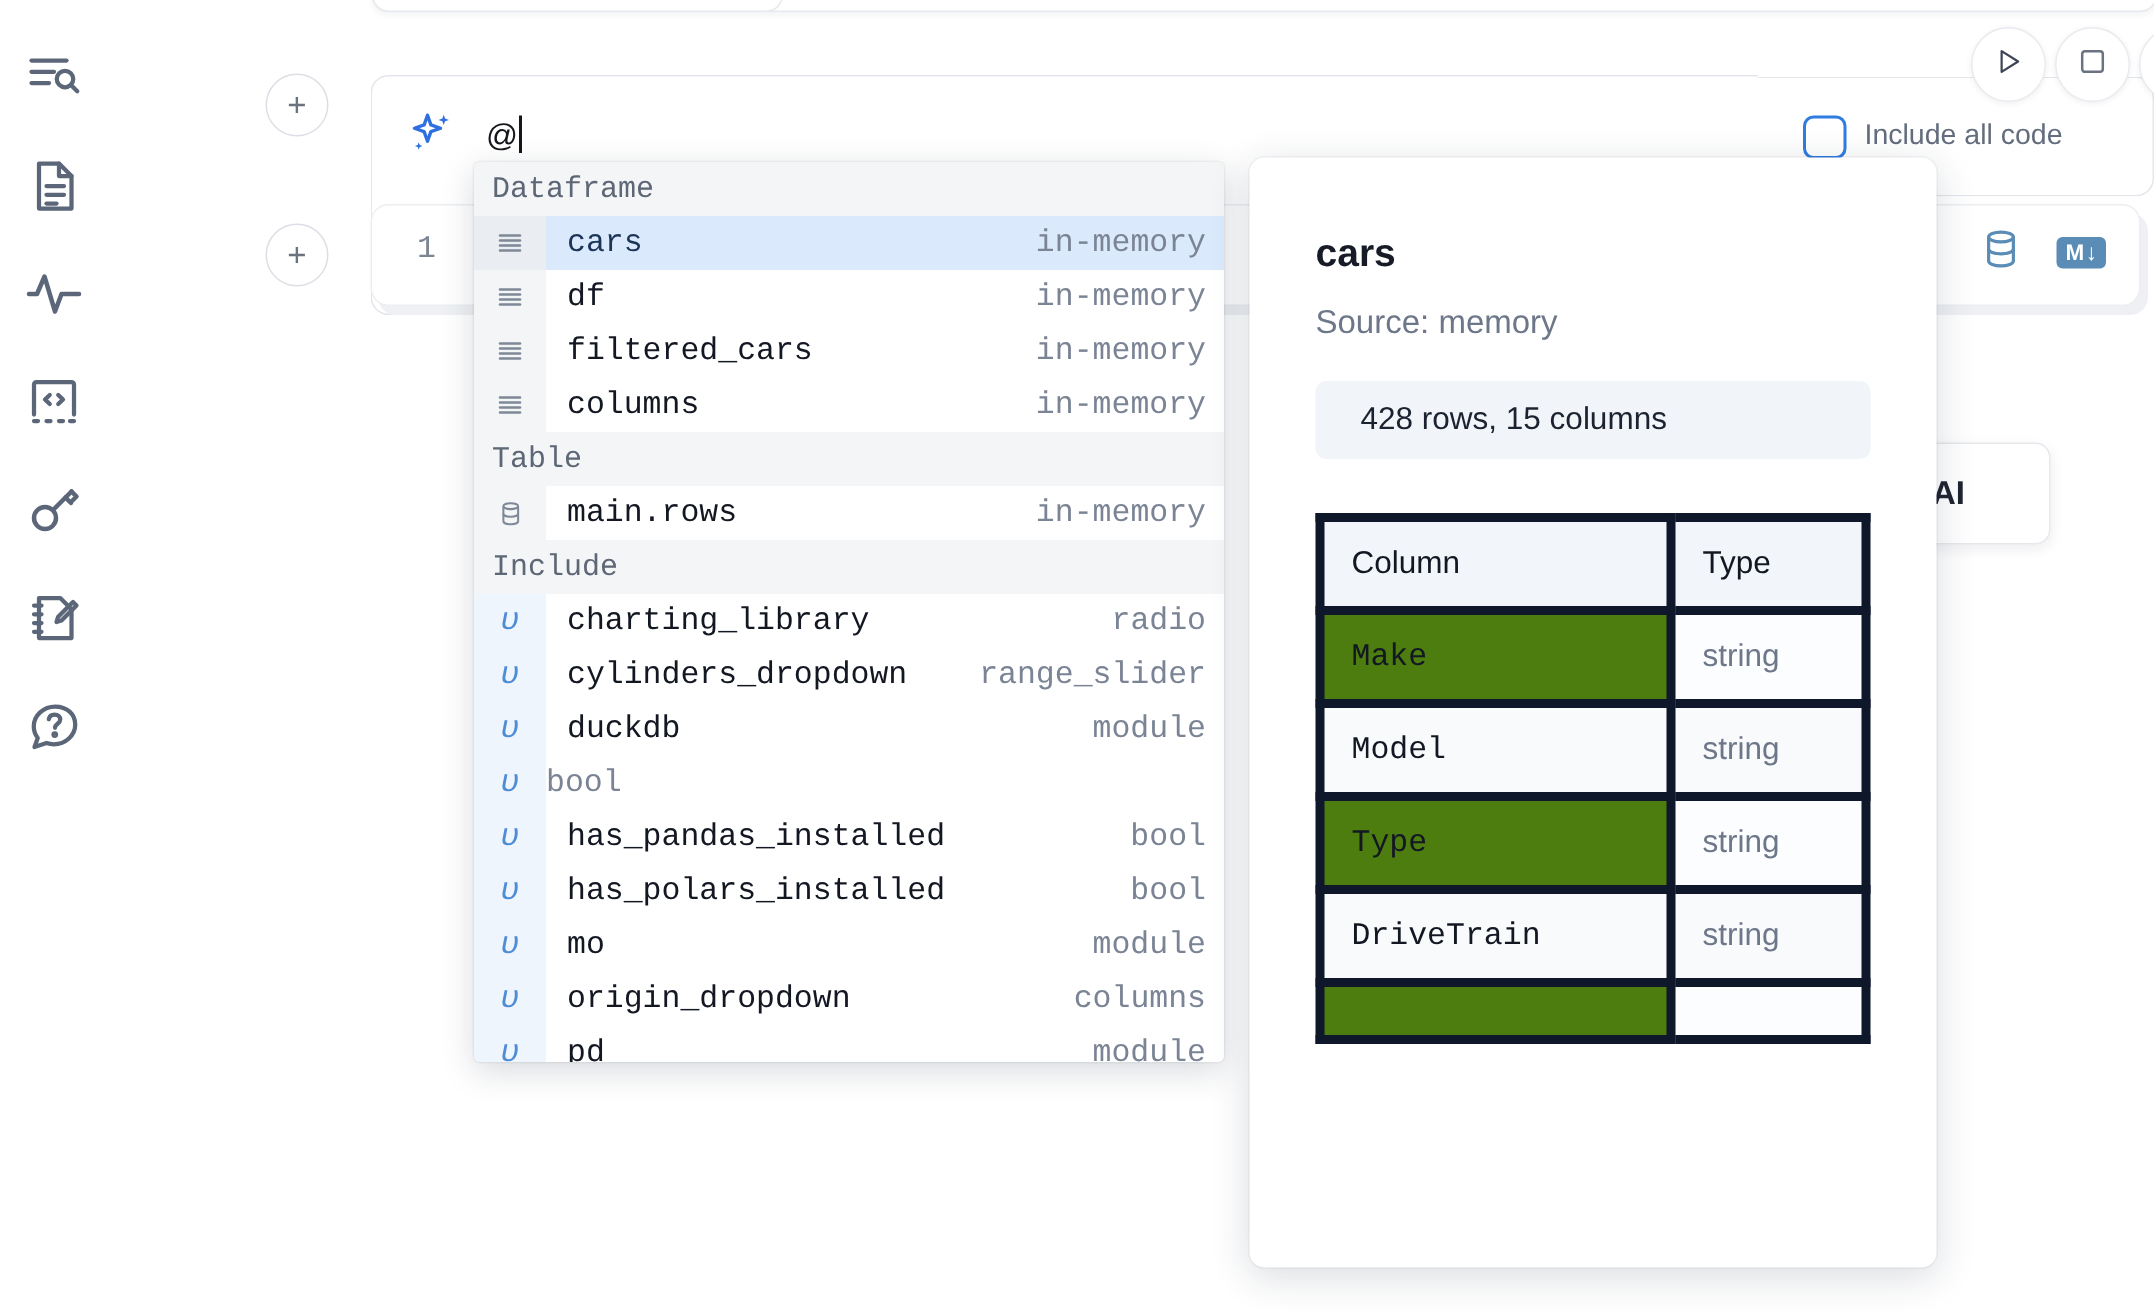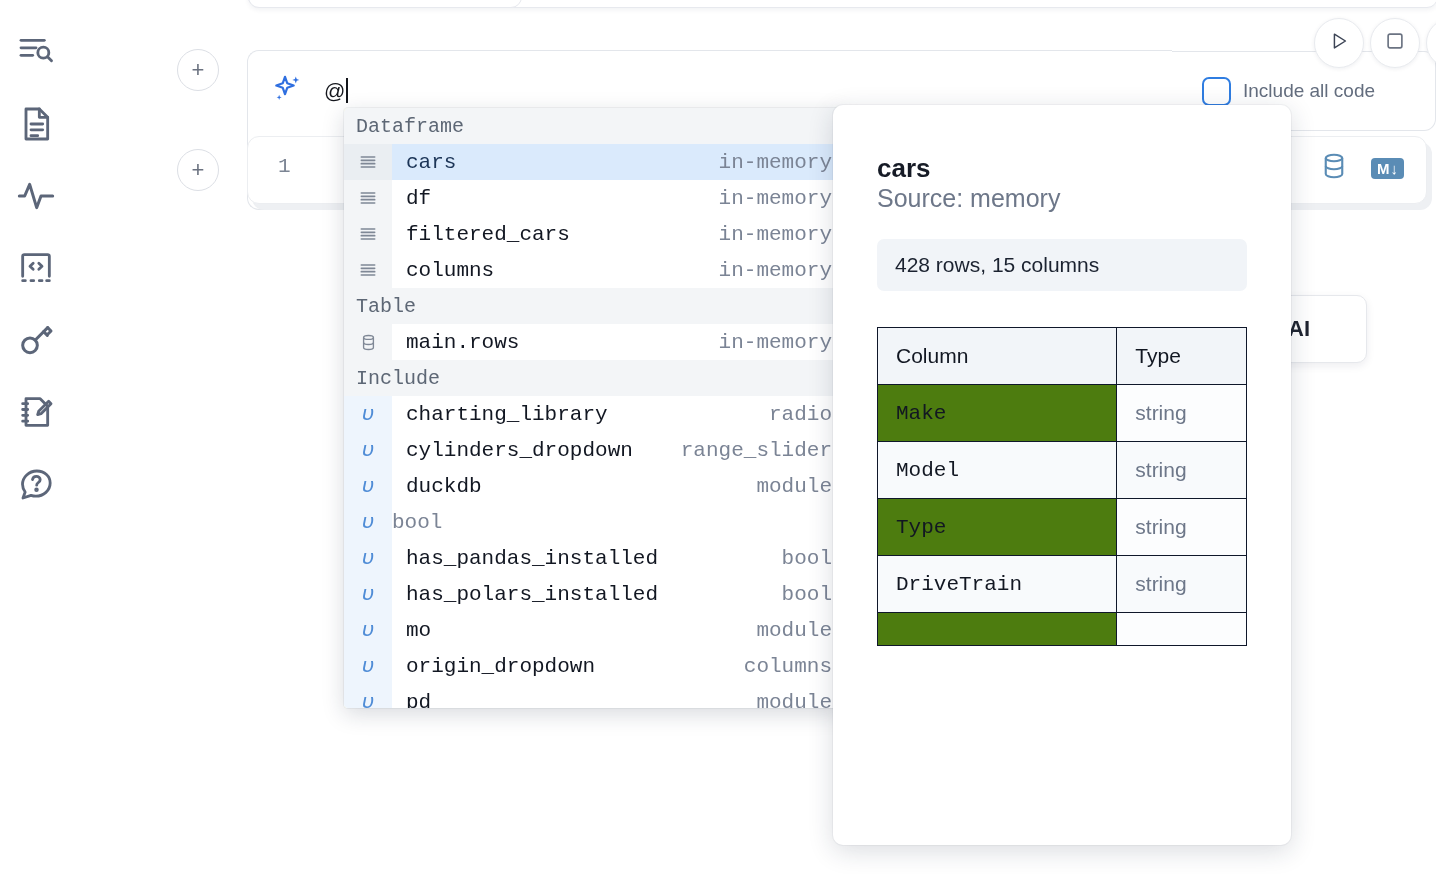--- a/index.html
+++ b/index.html
@@ -114,21 +114,21 @@
   .ai-chip {
     position: absolute; left: 1167px; top: 295px; width: 200px; height: 68px;
     background: #ffffff; border: 1px solid #e6e8ec; border-radius: 10px;
     box-shadow: 0 3px 9px rgba(20,30,60,0.08);
     display: flex; align-items: center; justify-content: flex-end;
     padding-right: 56px; font-size: 22px; font-weight: bold; color: #1f2430;
   }
 
   
   .ac {
-    position: absolute; left: 344px; top: 108px; width: 500px; height: 600px;
+    position: absolute; left: 316px; top: 108px; width: 500px; height: 600px;
     background: #fef9c3; border-radius: 4px;
     box-shadow: 0 6px 22px rgba(25,35,60,0.17), 0 0 0 1px rgba(25,35,60,0.05);
     overflow: hidden; z-index: 20;
   }
   .ac-group {
     background: #f3f5f7; color: #5d6775; padding: 6px 0 6px 12px;
     font-family: "Liberation Mono", monospace; font-size: 20px; height: 36px;
     display: flex; align-items: center;
   }
   .ac-item {
@@ -152,28 +152,28 @@
   .vgutter { background: #eef5fd !important; color: #4f8cd6 !important; font-style: italic; }
 
   
   .detail {
     position: absolute; left: 833px; top: 105px; width: 458px; height: 740px;
     background: #ffffff; border-radius: 10px;
     box-shadow: 0 6px 26px rgba(25,35,60,0.16), 0 0 0 1px rgba(25,35,60,0.04);
     overflow: hidden; z-index: 21; padding: 48px 44px 0 44px;
   }
   .detail-title { font-size: 26px; font-weight: bold; color: #161b26; }
-  .detail-source { font-size: 25px; color: #6d7789; }
+  .detail-source { font-size: 22px; color: #6d7789; margin-top: 18px; }
   .detail-shape {
     margin-top: 26px; background: #f1f4f8; border-radius: 7px;
-    padding: 14px 18px; font-size: 21px; color: #1b2230;
+    padding: 14px 30px; font-size: 21px; color: #1b2230;
   }
   .detail-table { margin-top: 36px; width: 100%; border-collapse: collapse; }
   .detail-table th, .detail-table td {
-    border: 1px solid #0f172a; padding: 16px 18px; text-align: left;
+    border: 6px solid #0f172a; padding: 16px 18px; text-align: left;
     font-size: 21px;
   }
   .detail-table th { background: #f2f5f9; color: #121722; font-weight: normal; }
   .detail-table td.c-col {
     font-family: "Liberation Mono", monospace; color: #121722; background: #4d7c0f;
   }
   .detail-table td.c-type { color: #6d7789; background: #fcfdfe; }
   .detail-table tr:nth-child(even) td { background: #f8fafc; }
 </style>
 </head>

